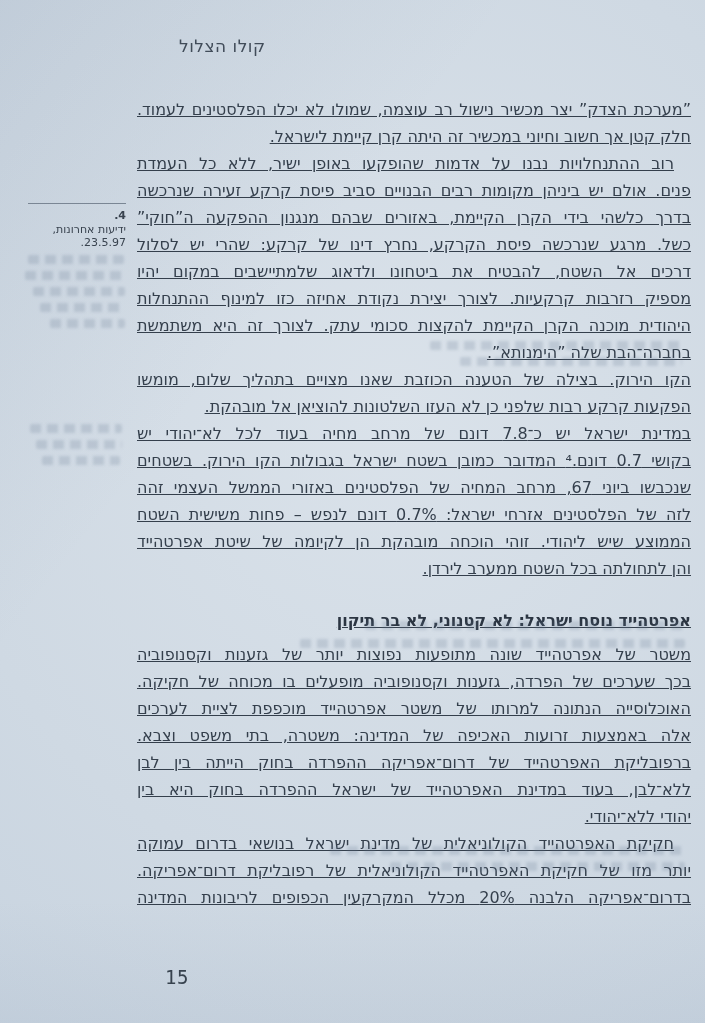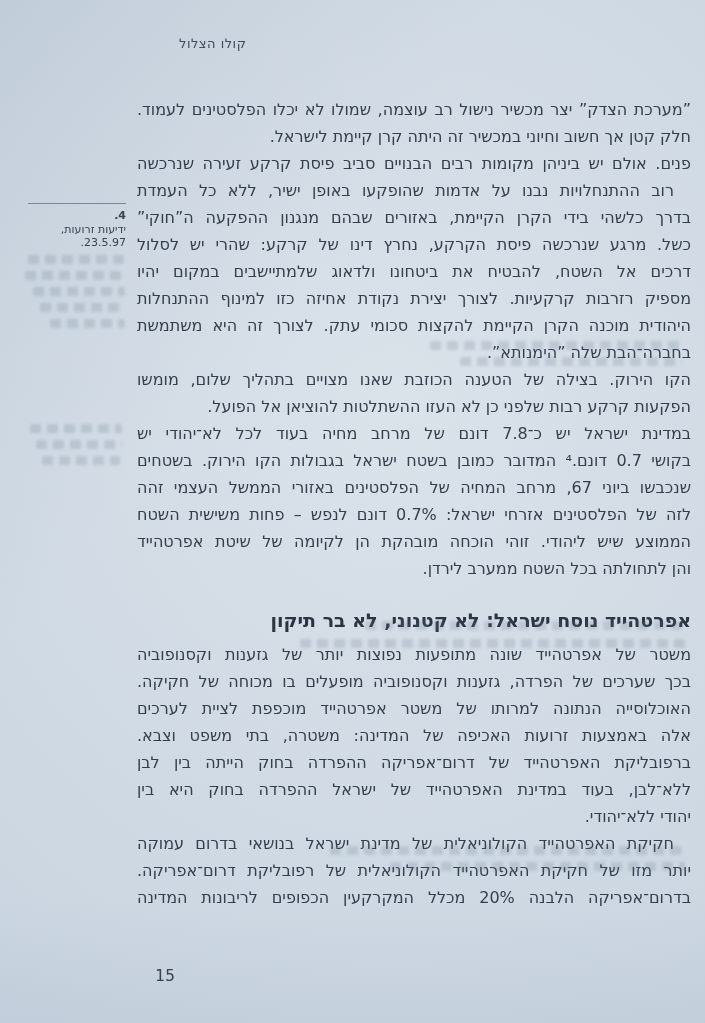--- a/index.html
+++ b/index.html
@@ -11,82 +11,82 @@
     background:radial-gradient(130% 95% at 56% 40%, #dae2ea 0%, #cfd9e3 50%, #c2cfdd 100%);
     font-family:"DejaVu Sans", sans-serif;
   }
   .page::before{
     content:"";position:absolute;inset:0;pointer-events:none;
     background:linear-gradient(128deg, rgba(110,130,155,.12), rgba(110,130,155,0) 34%),
                linear-gradient(0deg, rgba(110,130,155,.08), rgba(110,130,155,0) 12%);
   }
   .running-header{
     position:absolute;top:36px;left:179px;
-    direction:rtl;font-size:13px;letter-spacing:.5px;color:#414c59;
+    direction:rtl;font-size:17px;letter-spacing:.5px;color:#414c59;
   }
   .margin-note{
     position:absolute;top:203px;left:28px;width:98px;
     direction:rtl;text-align:right;
     font-size:11px;line-height:13.5px;color:#39434f;
   }
   .note-rule{border-top:1px solid #7a8694;margin-bottom:5px;}
   .note-num{font-weight:bold;}
   .text-block{
     position:absolute;top:96px;left:137px;width:554px;
     direction:rtl;
-    font-size:16px;line-height:27px;color:#343f4c;
+    font-size:16px;line-height:27px;color:#343f4c;text-decoration:underline;
   }
   .line{text-align:justify;text-align-last:justify;text-justify:inter-word;white-space:normal;}
   .line.end{text-align-last:right;}
   .line.ind{text-indent:17px;}
-  .heading{font-weight:bold;font-size:19px;color:#2b3542;margin:25px 0 7px;}
+  .heading{font-weight:bold;font-size:16px;color:#2b3542;margin:25px 0 7px;}
   .page-number{
-    position:absolute;left:155px;top:966px;
+    position:absolute;left:165px;top:966px;
     font-family:"DejaVu Sans Mono", monospace;
-    font-size:16px;letter-spacing:.5px;color:#37424e;
+    font-size:19px;letter-spacing:.5px;color:#37424e;
   }
   .ghost{
     position:absolute;height:9px;border-radius:2px;
     filter:blur(1.5px);opacity:.38;pointer-events:none;
     background:repeating-linear-gradient(90deg,
       rgba(96,115,140,.55) 0 11px, rgba(96,115,140,0) 11px 17px);
   }
 </style>
 </head>
 <body>
 
 <div class="page">
 
   <div class="running-header">קולו הצלול</div>
 
   <aside class="margin-note">
     <div class="note-rule"></div>
     <div class="note-num">4.</div>
-    <div class="note-src">ידיעות זרועות,</div>
+    <div class="note-src">ידיעות אחרונות,</div>
     <div class="note-date">23.5.97.</div>
   </aside>
 
   <main class="text-block" id="text-block">
       <div class="para">
         <div class="line">”מערכת הצדק” יצר מכשיר נישול רב עוצמה, שמולו לא יכלו הפלסטינים לעמוד.</div>
         <div class="line end">חלק קטן אך חשוב וחיוני במכשיר זה היתה קרן קיימת לישראל.</div>
       </div>
       <div class="para">
+        <div class="line ind">רוב ההתנחלויות נבנו על אדמות שהופקעו באופן ישיר, ללא כל העמדת</div>
         <div class="line">פנים. אולם יש ביניהן מקומות רבים הבנויים סביב פיסת קרקע זעירה שנרכשה</div>
-        <div class="line ind">רוב ההתנחלויות נבנו על אדמות שהופקעו באופן ישיר, ללא כל העמדת</div>
         <div class="line">בדרך כלשהי בידי הקרן הקיימת, באזורים שבהם מנגנון ההפקעה ה”חוקי”</div>
         <div class="line">כשל. מרגע שנרכשה פיסת הקרקע, נחרץ דינו של קרקע: שהרי יש לסלול</div>
         <div class="line">דרכים אל השטח, להבטיח את ביטחונו ולדאוג שלמתיישבים במקום יהיו</div>
         <div class="line">מספיק רזרבות קרקעיות. לצורך יצירת נקודת אחיזה כזו למינוף ההתנחלות</div>
         <div class="line">היהודית מוכנה הקרן הקיימת להקצות סכומי עתק. לצורך זה היא משתמשת</div>
         <div class="line end">בחברה־הבת שלה ”הימנותא”.</div>
       </div>
       <div class="para">
         <div class="line">הקו הירוק. בצילה של הטענה הכוזבת שאנו מצויים בתהליך שלום, מומשו</div>
-        <div class="line end">הפקעות קרקע רבות שלפני כן לא העזו ההשתלטות להוציאן אל הפועל.</div>
+        <div class="line end">הפקעות קרקע רבות שלפני כן לא העזו השלטונות להוציאן אל מובהקת.</div>
       </div>
       <div class="para">
         <div class="line">במדינת ישראל יש כ־7.8 דונם של מרחב מחיה בעוד לכל לא־יהודי יש</div>
         <div class="line">בקושי 0.7 דונם.⁴ המדובר כמובן בשטח ישראל בגבולות הקו הירוק. בשטחים</div>
         <div class="line">שנכבשו ביוני 67, מרחב המחיה של הפלסטינים באזורי הממשל העצמי זהה</div>
         <div class="line">לזה של הפלסטינים אזרחי ישראל: 0.7% דונם לנפש – פחות משישית השטח</div>
         <div class="line">הממוצע שיש ליהודי. זוהי הוכחה מובהקת הן לקיומה של שיטת אפרטהייד</div>
         <div class="line end">והן לתחולתה בכל השטח ממערב לירדן.</div>
       </div>
       <div class="heading">אפרטהייד נוסח ישראל: לא קטנוני, לא בר תיקון</div>

